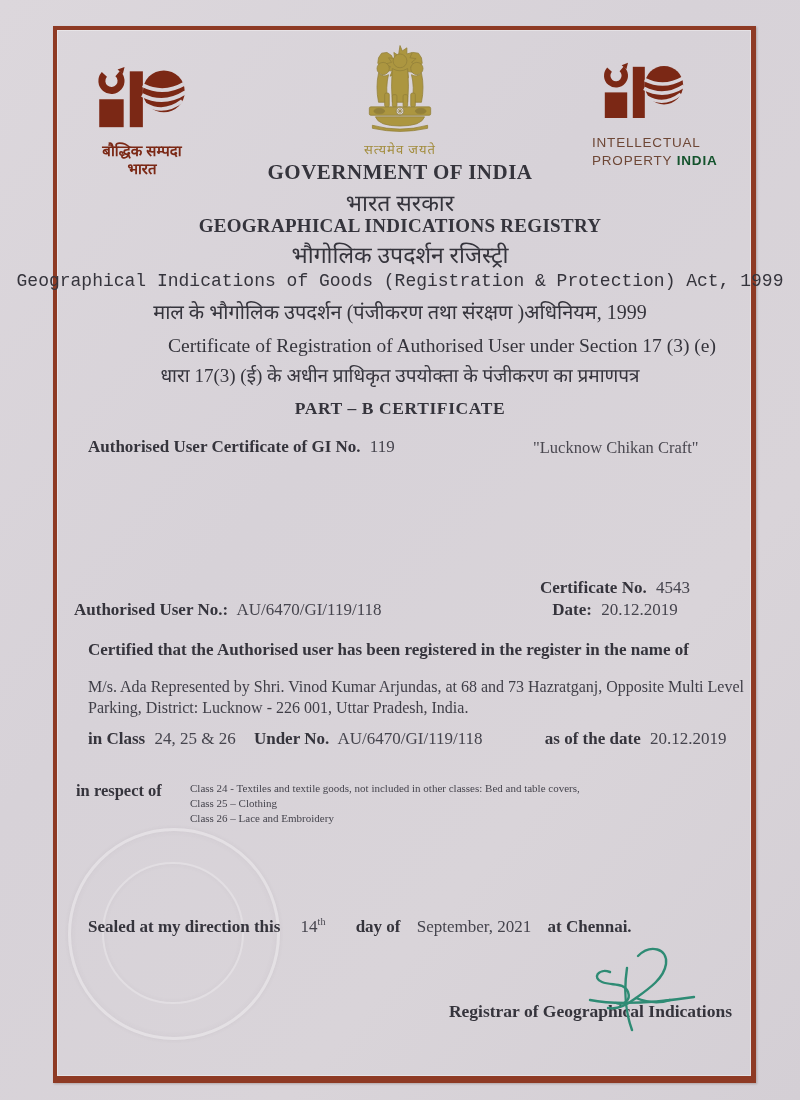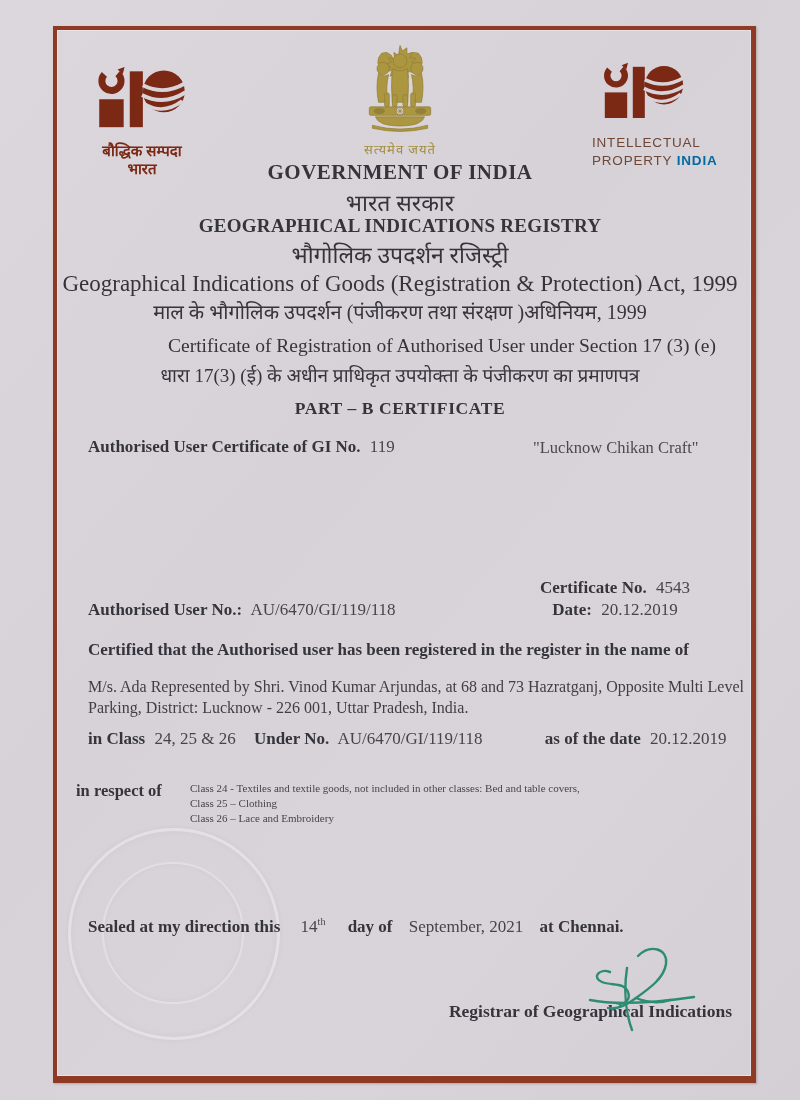--- a/index.html
+++ b/index.html
@@ -22,46 +22,46 @@
   .ink{color:#35343c;text-align:center;}
   .center{left:0;width:800px;text-align:center;}
   .b{font-weight:bold;}
   .maroon{color:#7b2815;}
   .gold{color:#a28c3c;}
 
   .h-gov{top:160px;font-size:21px;letter-spacing:0.5px;}
   .h-hindi1{top:186px;font-size:23px;}
   .h-reg{top:215px;font-size:19px;letter-spacing:0.3px;}
   .h-hindi2{top:238px;font-size:23px;}
-  .h-act{top:271px;font-size:23px;}
+  .h-act{top:271px;font-size:18px;font-family:Liberation Mono, monospace;}
   .h-acthi{top:298px;font-size:20px;}
   .h-sec{top:335px;font-size:19.5px;padding-left:42px;}
   .h-sechi{top:362px;font-size:19px;}
   .h-part{top:398px;font-size:17.5px;letter-spacing:0.6px;}
 
   .gi-line{top:437px;left:88px;font-size:17px;}
   .gi-name{top:438px;left:533px;font-size:16.5px;color:#4a4850;}
   .certno{top:577px;left:540px;font-size:17px;line-height:22px;}
-  .au-line{top:600px;left:88px;font-size:17px;}
+  .au-line{top:600px;left:74px;font-size:17px;}
   .certified{top:640px;left:88px;font-size:17px;}
   .addr{top:676px;left:88px;width:662px;font-size:16px;line-height:1.32;color:#3f3e47;}
   .classline{top:729px;left:88px;font-size:17px;}
   .respect-label{top:781px;left:76px;font-size:16.5px;}
   .respect-items{top:781px;left:190px;width:505px;font-size:11px;line-height:1.36;color:#45444d;}
   .sealed{top:916px;left:88px;font-size:17px;}
   .registrar{top:1001px;right:68px;font-size:17.5px;}
   .val{font-weight:normal;color:#45444d;}
   sup{font-size:10px;}
 
   .logo-left{left:72px;top:66px;width:140px;text-align:center;}
   .logo-right{left:592px;top:62px;width:150px;}
   .logo-right .gfx{margin-left:8px;}
   .iptext-left{font-family:"Liberation Sans",sans-serif;font-weight:bold;font-size:15px;line-height:18px;margin-top:2px;}
   .iptext-right{font-family:"Liberation Sans",sans-serif;font-size:13.5px;letter-spacing:0.8px;color:#6e4736;line-height:18px;margin-top:4px;}
-  .iptext-right .bold-india{font-weight:bold;color:#0369a1;}
+  .iptext-right .bold-india{font-weight:bold;color:#14532d;}
 
   .emblem{left:346px;top:42px;width:108px;text-align:center;}
   .motto{font-size:13px;margin-top:-2px;letter-spacing:1px;}
 
   .seal1{left:68px;top:828px;width:206px;height:206px;border-radius:50%;
     border:3px solid rgba(255,255,255,0.55);box-shadow:0 0 4px rgba(90,80,90,0.15), inset 0 0 6px rgba(90,80,90,0.12);opacity:0.55;}
   .seal2{left:102px;top:862px;width:138px;height:138px;border-radius:50%;
     border:2px solid rgba(255,255,255,0.5);box-shadow:inset 0 0 5px rgba(90,80,90,0.1);opacity:0.5;}
 
   .sig{left:580px;top:942px;width:118px;height:100px;z-index:3;}
@@ -205,21 +205,21 @@
 <div class="abs ink b respect-label">in respect of</div>
 <div class="abs respect-items">
   <div>Class 24 - Textiles and textile goods, not included in other classes: Bed and table covers,</div>
   <div>Class 25 – Clothing</div>
   <div>Class 26 – Lace and Embroidery</div>
 </div>
 
 <div class="abs ink sealed">
   <span class="b">Sealed at my direction this</span>
   <span class="val" style="margin-left:16px;"><span>14</span><sup>th</sup></span>
-  <span class="b" style="margin-left:18px;">day of</span>
+  <span class="b" style="margin-left:26px;">day of</span>
   <span class="val" style="margin-left:12px;">September, 2021</span>
   <span class="b" style="margin-left:12px;">at Chennai.</span>
 </div>
 
 <svg class="abs sig" viewBox="0 0 118 100">
   <g fill="none" stroke="#2e8b74" stroke-width="2.4" stroke-linecap="round">
     <path d="M58 14 C70 2 88 6 86 22 C84 36 70 46 56 56 C48 62 38 68 28 66"></path>
     <path d="M30 30 C18 26 12 36 22 40 C32 44 44 40 48 50 C51 58 44 64 36 61"></path>
     <path d="M47 26 C44 46 44 66 52 88"></path>
     <path d="M10 58 C40 64 80 60 114 55"></path>

